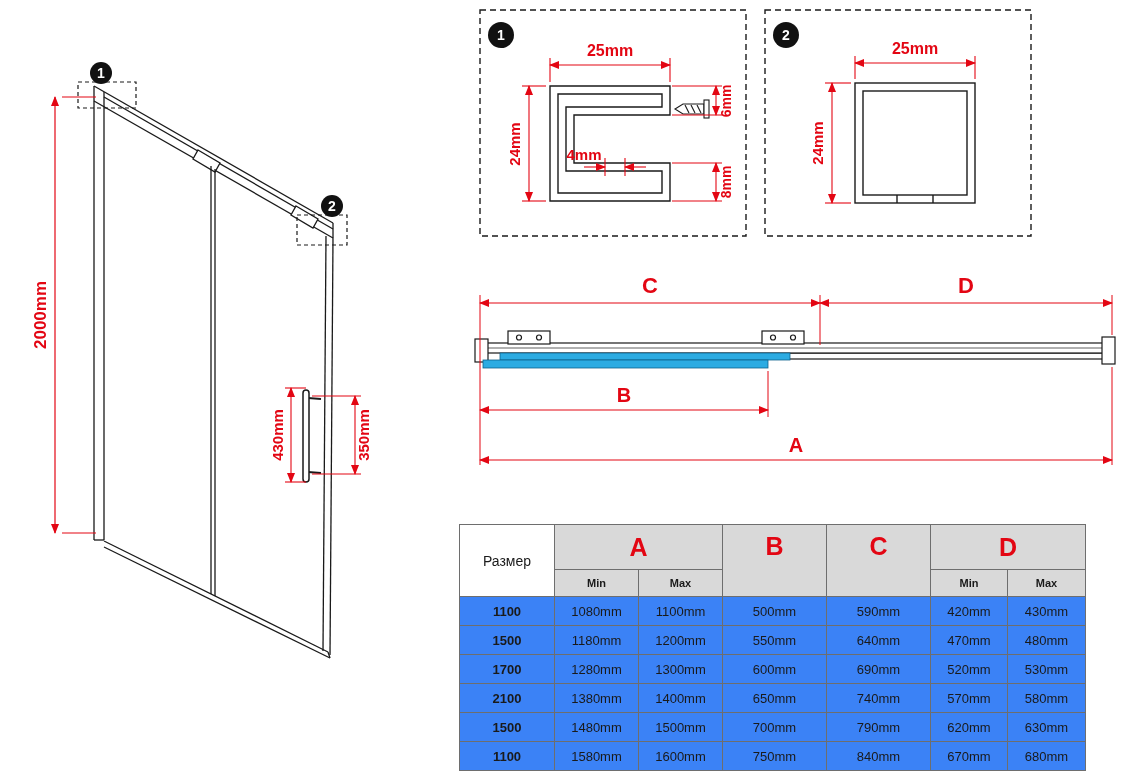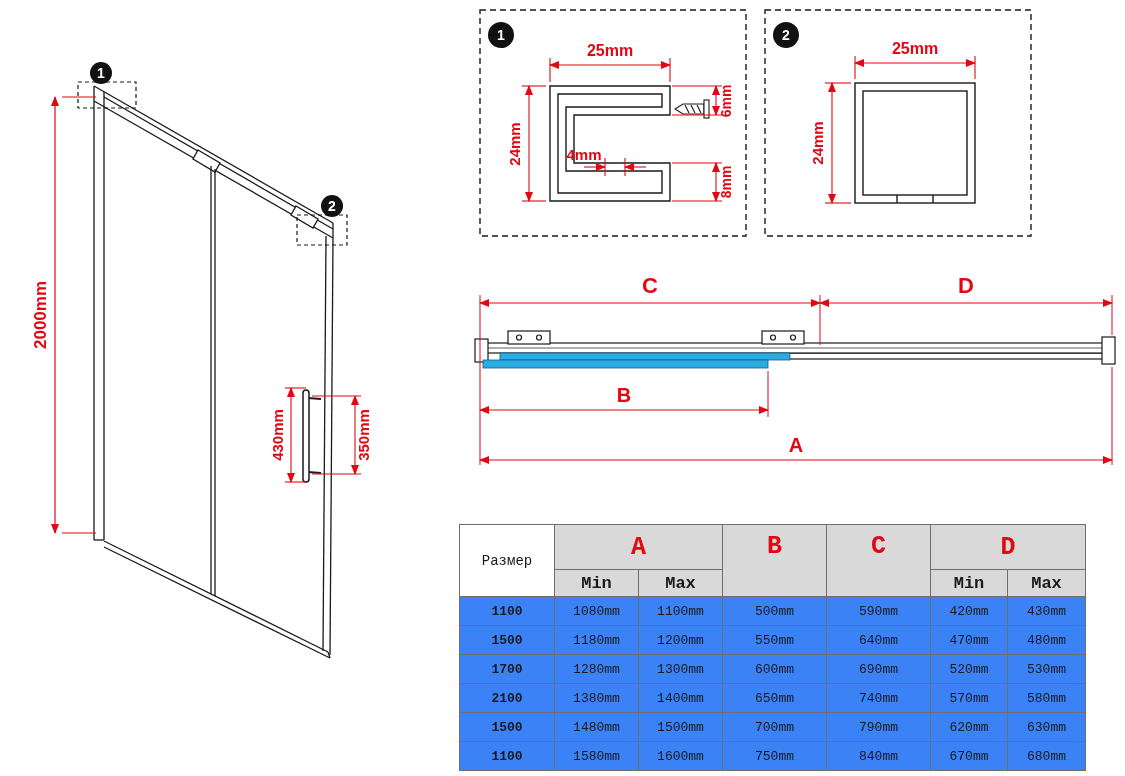--- a/index.html
+++ b/index.html
@@ -6,29 +6,29 @@
   #stage{position:relative;width:1125px;height:776px;background:#fff;overflow:hidden;
          font-family:"Liberation Sans", sans-serif;}
   .abs{position:absolute;}
   svg text{font-family:"Liberation Sans", sans-serif;}
   .dim{fill:#e30613;font-weight:bold;text-anchor:middle;}
   .t14{font-size:14px}.t15{font-size:15px}.t16{font-size:16px}.t17{font-size:17px}
   .t20{font-size:20px}.t22{font-size:22px}
   .badge-txt{fill:#fff;font-size:14px;font-weight:bold;text-anchor:middle;}
 
   
-  table#sizes{position:absolute;left:459px;top:524px;border-collapse:collapse;table-layout:fixed;font-family:Liberation Mono, monospace;}
+  table#sizes{position:absolute;left:459px;top:524px;border-collapse:collapse;table-layout:fixed;}
   #sizes th,#sizes td{border:1px solid #6e6e6e;text-align:center;vertical-align:middle;
                       color:#1a1a1a;background:#3b82f6;}
   #sizes th{background:#d9d9d9;}
   #sizes th.size-h{background:#fff;font-size:14px;font-weight:normal;}
   #sizes th.letter{color:#e30613;font-size:25px;font-weight:bold;}
   #sizes th.letter-top{vertical-align:top;padding-top:7px;}
   #sizes tr.hrow1 th{height:42px;}
-  #sizes tr.subhead th{font-size:17px;font-weight:bold;height:24px;}
+  #sizes tr.subhead th{font-size:11px;font-weight:bold;height:24px;}
   #sizes td{font-size:13px;height:26px;}
   #sizes td.size-col{font-weight:bold;}
 </style>
 </head>
 <body>
 
 <div id="stage">
 
   <svg class="abs" style="left:0;top:0" width="470" height="776" viewBox="0 0 470 776">
     <defs>

